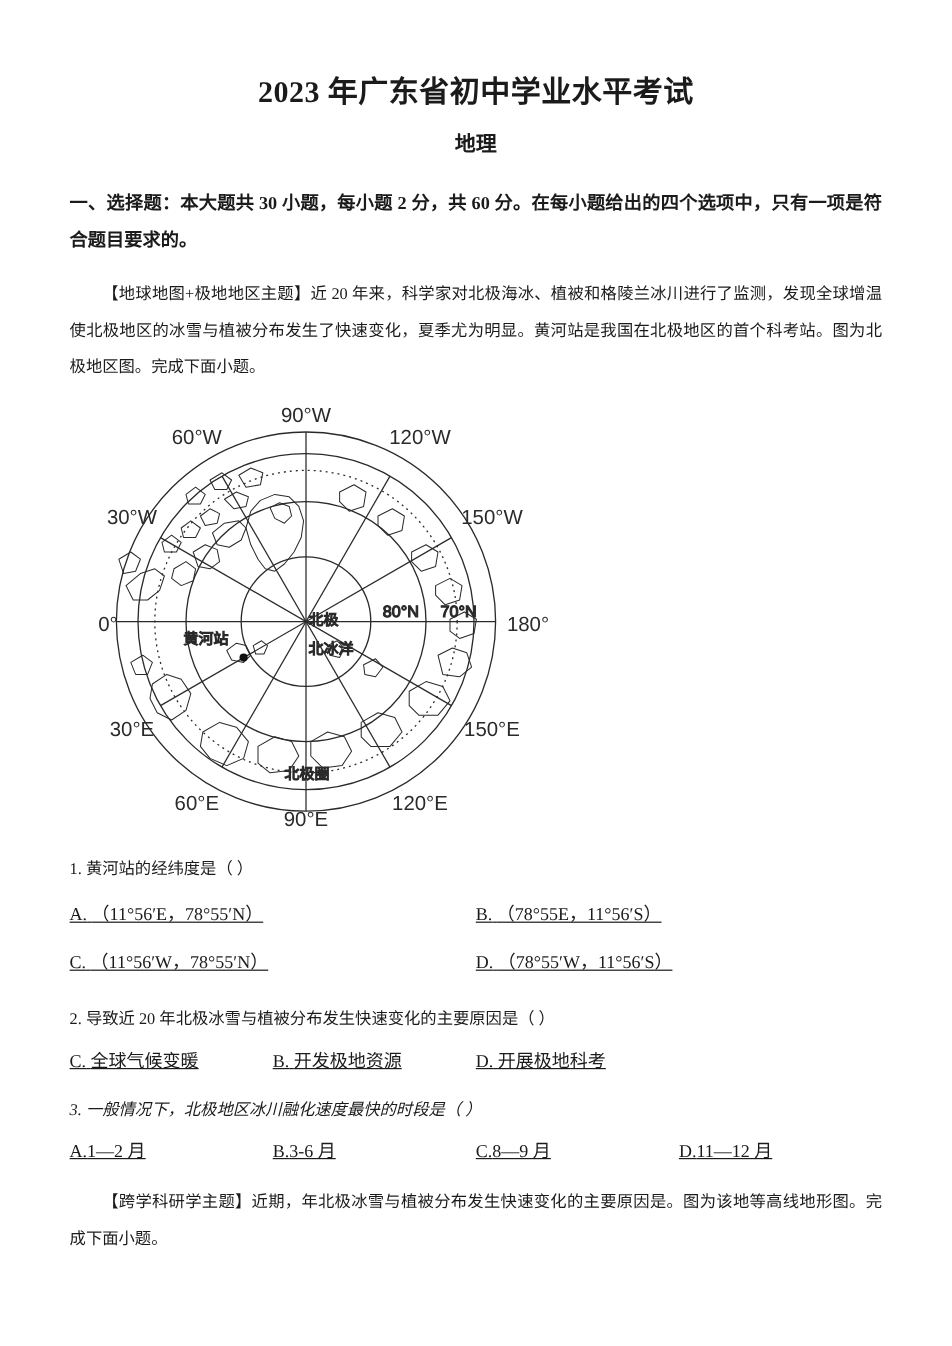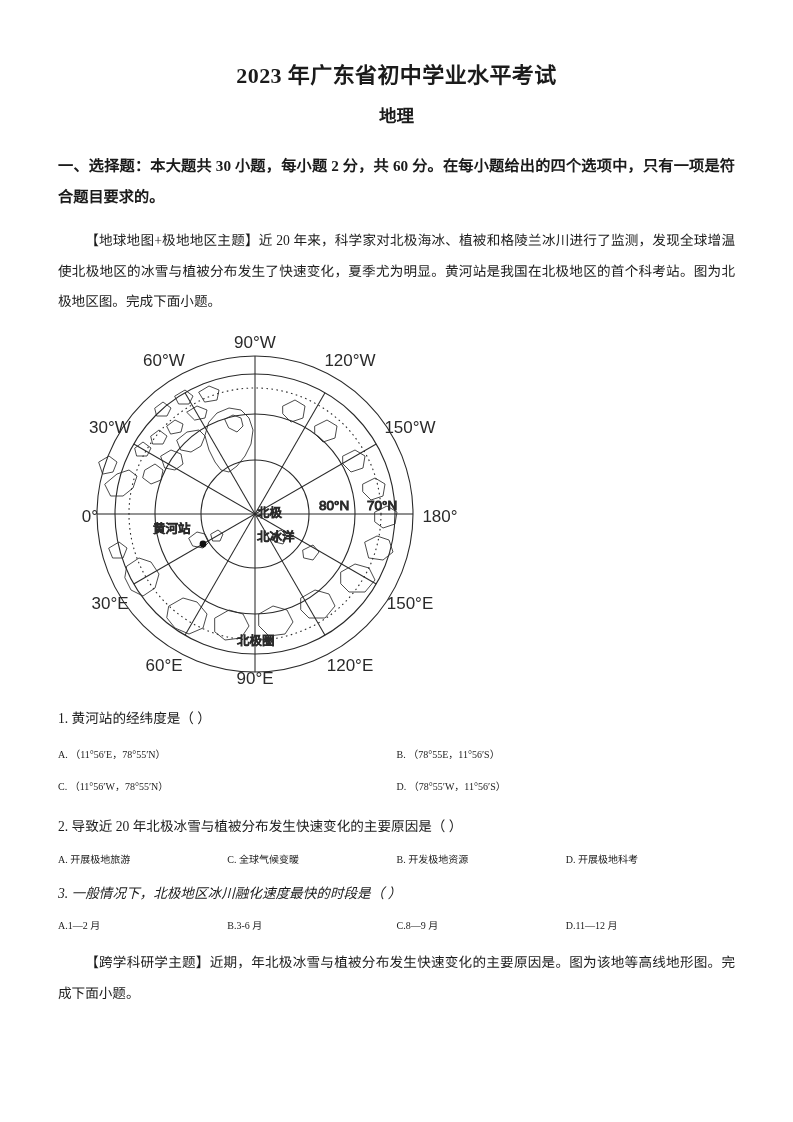--- a/index.html
+++ b/index.html
@@ -22,21 +22,21 @@
     width: 793px;
     height: 1122px;
     padding: 0;
   }
 
   
   .doc-title {
     margin: 0;
     padding-top: 62px;
     text-align: center;
-    font-size: 22px;
+    font-size: 25px;
     font-weight: bold;
     letter-spacing: 0.4px;
     line-height: 1.3;
   }
   .doc-subtitle {
     margin: 0;
     padding-top: 14px;
     text-align: center;
     font-size: 17.5px;
     font-weight: bold;
@@ -79,22 +79,23 @@
   .question-block { padding: 0 58px; }
   .q-stem {
     margin: 0;
     padding-top: 16px;
     font-size: 13.6px;
     line-height: 1.85;
   }
   .opt-row {
     display: flex;
     padding-top: 12px;
-    font-size: 10px;
+    font-size: 15px;
     line-height: 1.7;
+    text-decoration: underline;
   }
   .opt-row.two-col .opt { width: 50%; }
   .opt-row.four-col .opt { width: 25%; }
   .opt { white-space: nowrap; }
 
   .q1-block .opt-row { padding-top: 15px; }
   .q2-block .q-stem { padding-top: 19px; }
   .q3-block .q-stem { padding-top: 13px; font-style: italic; }
   .q3-block .opt-row { padding-top: 11px; }
 
@@ -238,21 +239,20 @@
     <div class="opt-row two-col">
       <div class="opt"><span>C.</span>&nbsp;<span>（11°56′W，78°55′N）</span></div>
       <div class="opt"><span>D.</span>&nbsp;<span>（78°55′W，11°56′S）</span></div>
     </div>
   </div>
 
   <div class="question-block q2-block">
     <p class="q-stem"><span>2.</span>&nbsp;<span>导致近 20 年北极冰雪与植被分布发生快速变化的主要原因是（    ）</span></p>
 
     <div class="opt-row four-col">
-      <div class="opt"><span>A.</span>&nbsp;<span>开展极地旅游</span></div>
       <div class="opt"><span>C.</span>&nbsp;<span>全球气候变暖</span></div>
       <div class="opt"><span>B.</span>&nbsp;<span>开发极地资源</span></div>
       <div class="opt"><span>D.</span>&nbsp;<span>开展极地科考</span></div>
     </div>
   </div>
 
   <div class="question-block q3-block">
     <p class="q-stem"><span>3.</span>&nbsp;<span>一般情况下，北极地区冰川融化速度最快的时段是（    ）</span></p>
 
     <div class="opt-row four-col">

